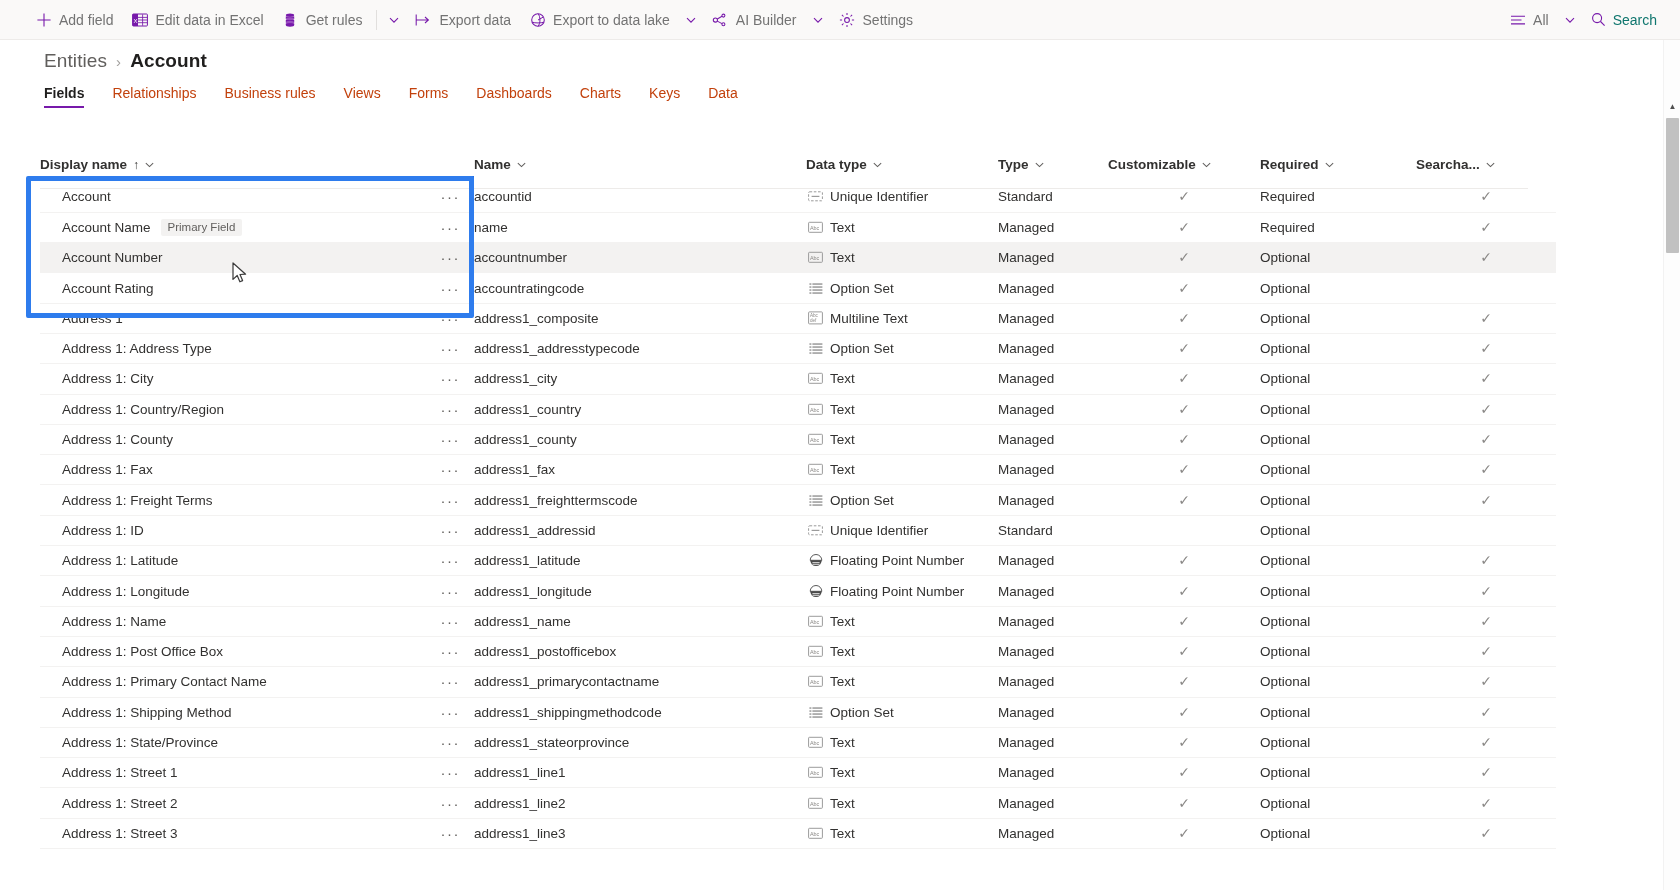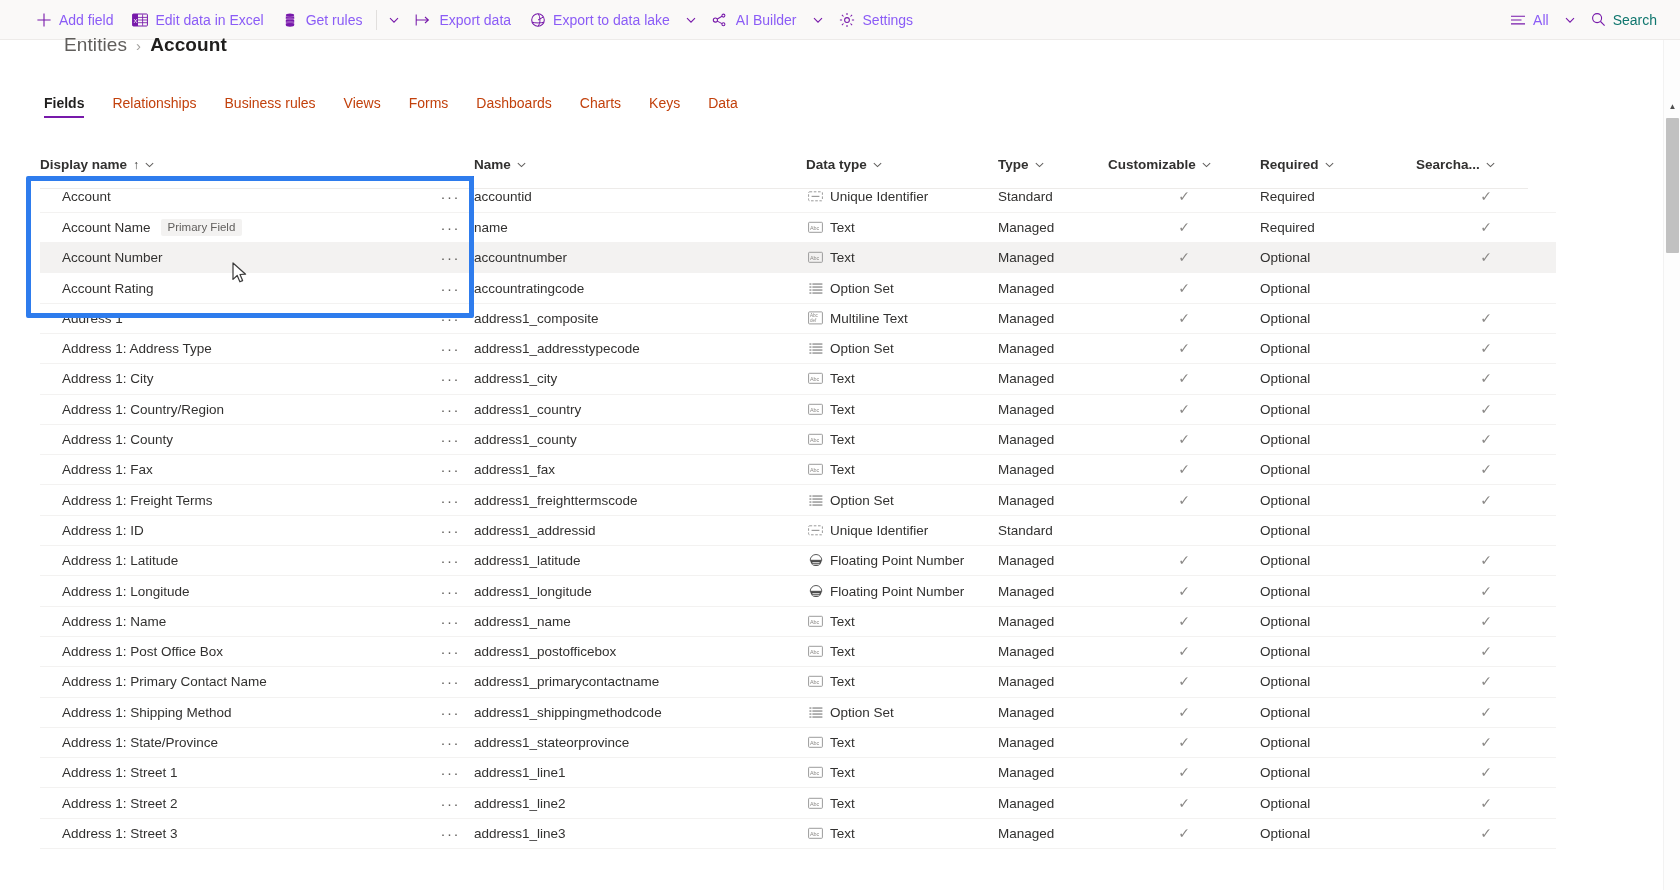--- a/index.html
+++ b/index.html
@@ -32,21 +32,21 @@
     align-items: center;
     padding-left: 26px;
     padding-right: 14px;
   }
   .cmd-group { display: flex; align-items: center; }
   .cmd-btn {
     display: flex;
     align-items: center;
     height: 30px;
     padding: 0 9px;
-    color: #8b5cf6;
+    color: #737373;
     font-size: 14px;
     white-space: nowrap;
     cursor: pointer;
     border-radius: 2px;
   }
   .cmd-btn .ico {
     display: inline-flex;
     align-items: center;
     justify-content: center;
     width: 17px; height: 17px;
@@ -71,41 +71,40 @@
   .search-btn {
     display: flex; align-items: center;
     height: 30px; padding: 0 9px;
     color: #0f766e; font-size: 14px; cursor: pointer;
     border-radius: 2px;
   }
 
   
   .breadcrumb {
     position: absolute;
-    top: 34px; left: 44px;
+    top: 50px; left: 44px;
     display: flex;
     align-items: center;
     font-size: 19px;
     color: #605e5c;
     letter-spacing: 0.1px;
-    margin-left: 20px;
   }
   .bc-link { color: #605e5c; cursor: pointer; }
   .bc-sep {
     margin: 0 9px;
     color: #a19f9d;
     font-size: 15px;
     font-weight: 300;
   }
   .bc-current { color: #201f1e; font-weight: bold; }
 
   
   .tabs {
     position: absolute;
-    top: 88px; left: 44px;
+    top: 78px; left: 44px;
     display: flex;
     align-items: flex-end;
     height: 30px;
   }
   .tab {
     position: relative;
     font-size: 14px;
     color: #c2410c;
     padding: 0 0 7px 0;
     margin-right: 28px;

